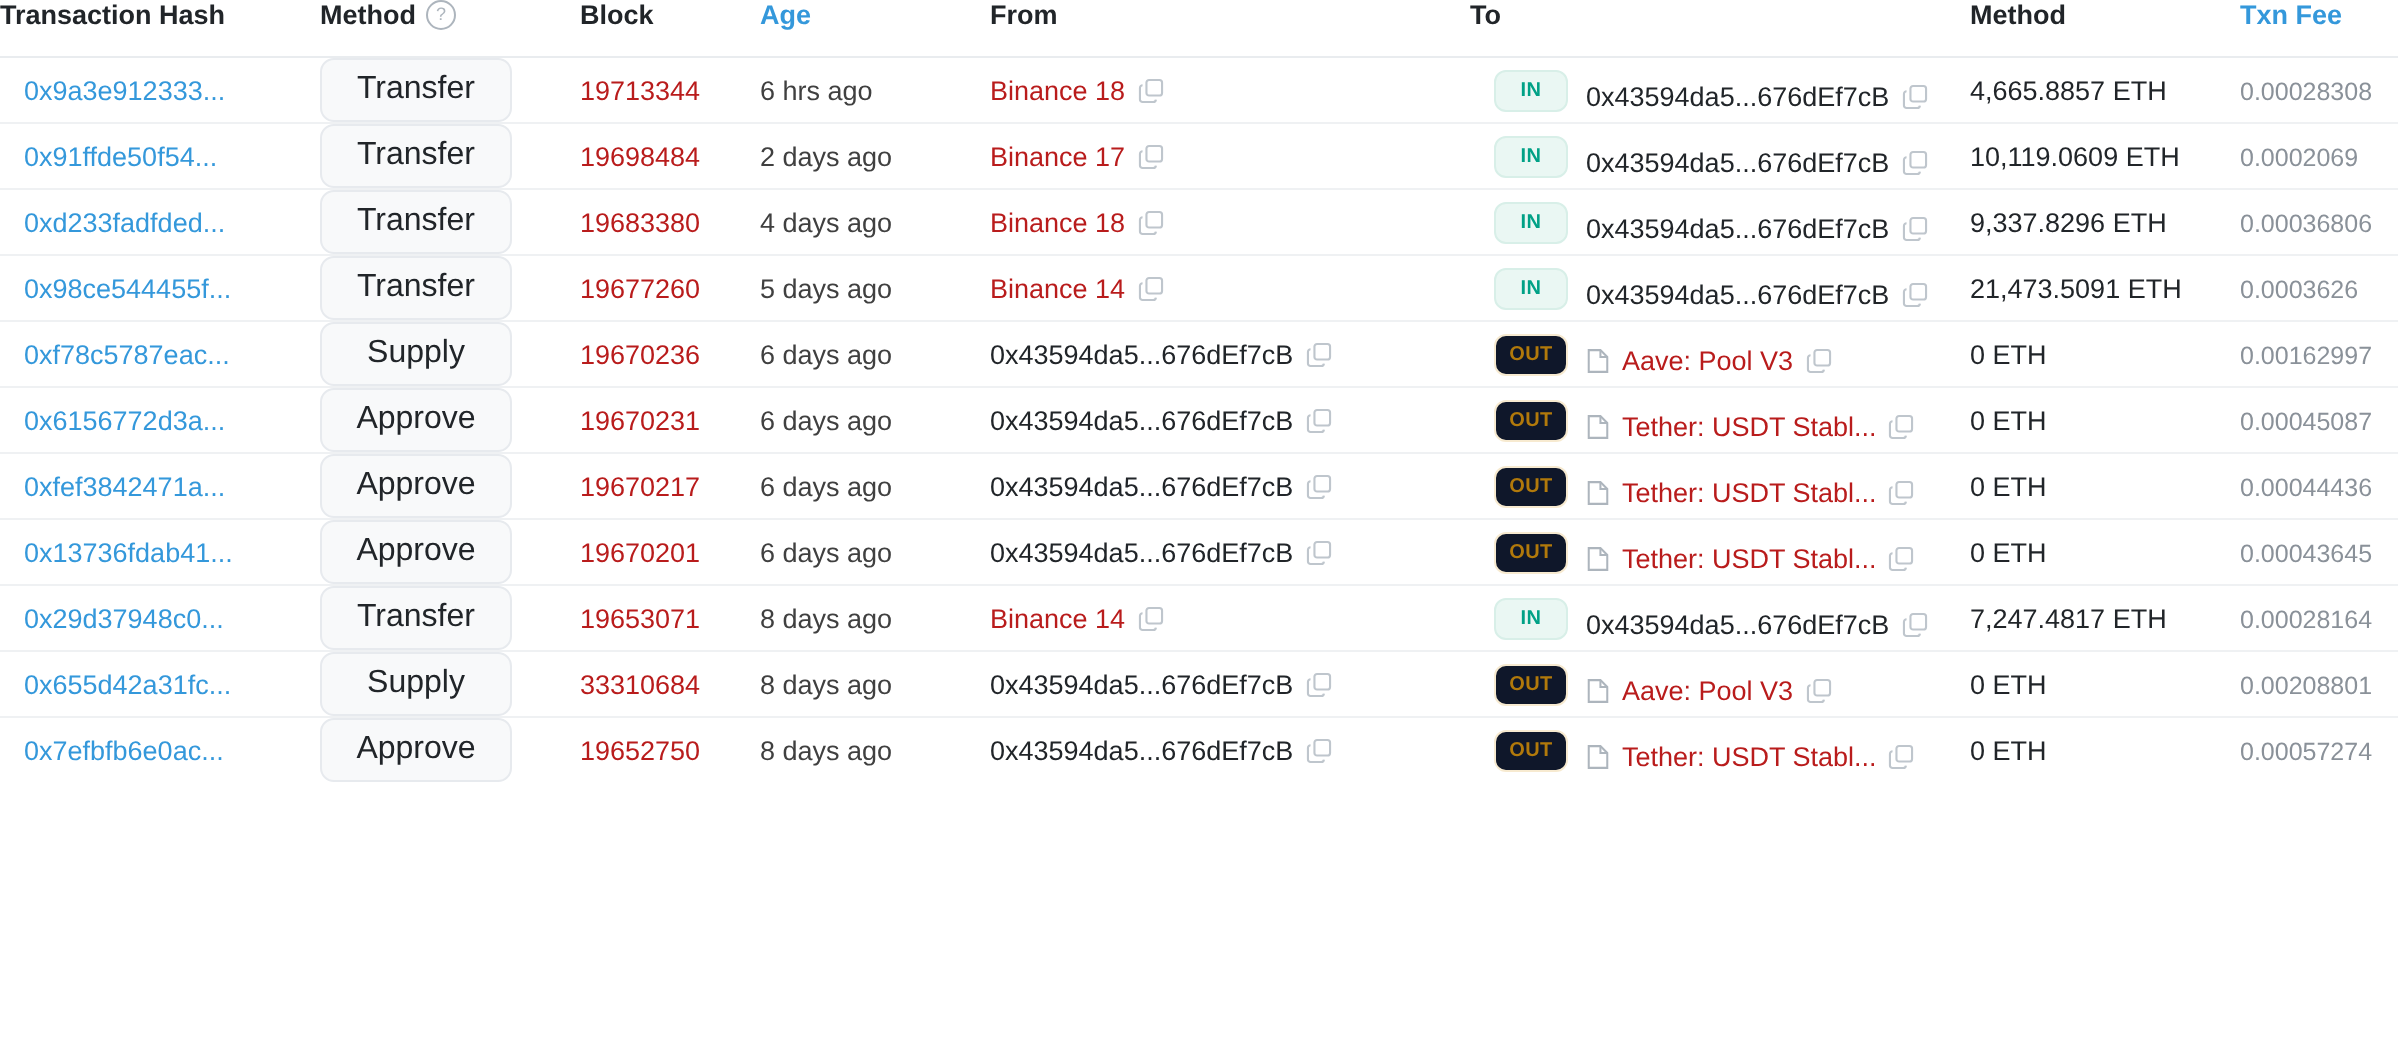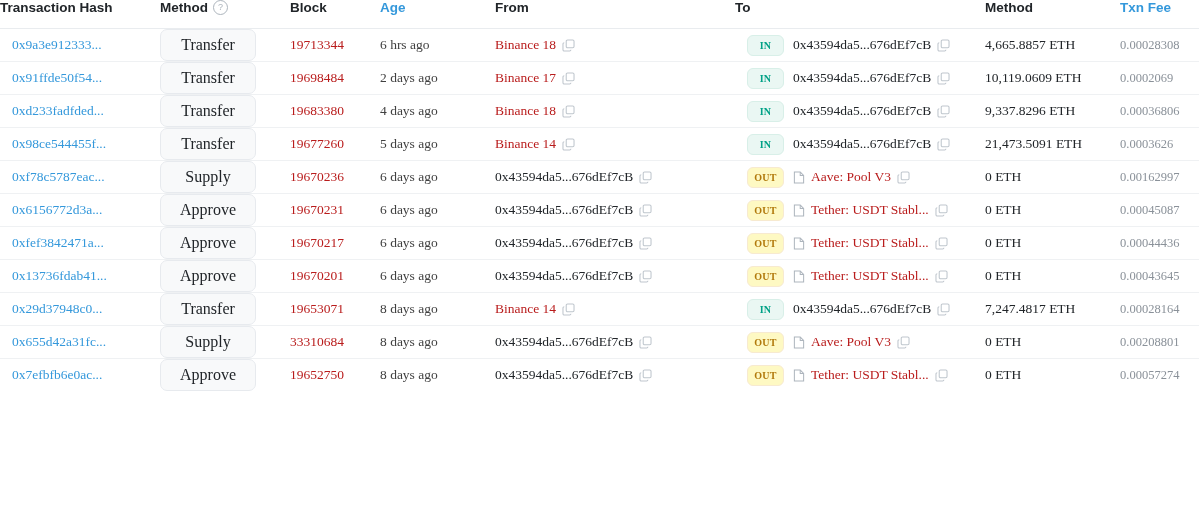--- a/index.html
+++ b/index.html
@@ -57,21 +57,21 @@
     font-size: 9px;
     line-height: 13px;
     text-align: center;
     color: #adb5bd;
     font-weight: normal;
     font-family: "Liberation Sans", sans-serif;
     cursor: pointer;
   }
 
   
-  tbody tr { height: 30px; font-family: Liberation Serif, serif; }
+  tbody tr { height: 30px; }
   tbody tr + tr td { border-top: 1px solid #eff1f3; }
   tbody td {
     font-size: 13.5px;
     vertical-align: middle;
     padding: 0;
     white-space: nowrap;
     overflow: hidden;
   }
   tbody td.pad-l { padding-left: 12px; }
   tbody td.fee-col { padding-right: 30px; }
@@ -97,35 +97,35 @@
     text-align: center;
     font-size: 16px;
     color: #212529;
     background: #f8f9fa;
     border: 1px solid #e7eaee;
     border-radius: 7px;
     cursor: pointer;
   }
 
   
-  .cell-to { display: flex; align-items: center; gap: 9px; padding-left: 12px; }
+  .cell-to { display: flex; align-items: flex-end; gap: 9px; padding-left: 12px; }
   .dir-badge {
     display: inline-block;
     box-sizing: border-box;
     width: 37px;
     padding: 4px 0;
     text-align: center;
     font-size: 10px;
     font-weight: bold;
     border-radius: 6px;
     letter-spacing: .2px;
     flex: 0 0 auto;
   }
   .dir-in  { color: #00a186; background: #eaf7f3; border: 1px solid #d8efe8; }
-  .dir-out { color: #b1790b; background: #fef9c3; border: 1px solid #f7ead0; }
+  .dir-out { color: #b1790b; background: #0f172a; border: 1px solid #f7ead0; }
 
   
   .cell-inline {
     display: flex;
     align-items: center;
     gap: 6px;
     min-width: 0;
   }
   .addr-text {
     overflow: hidden;

